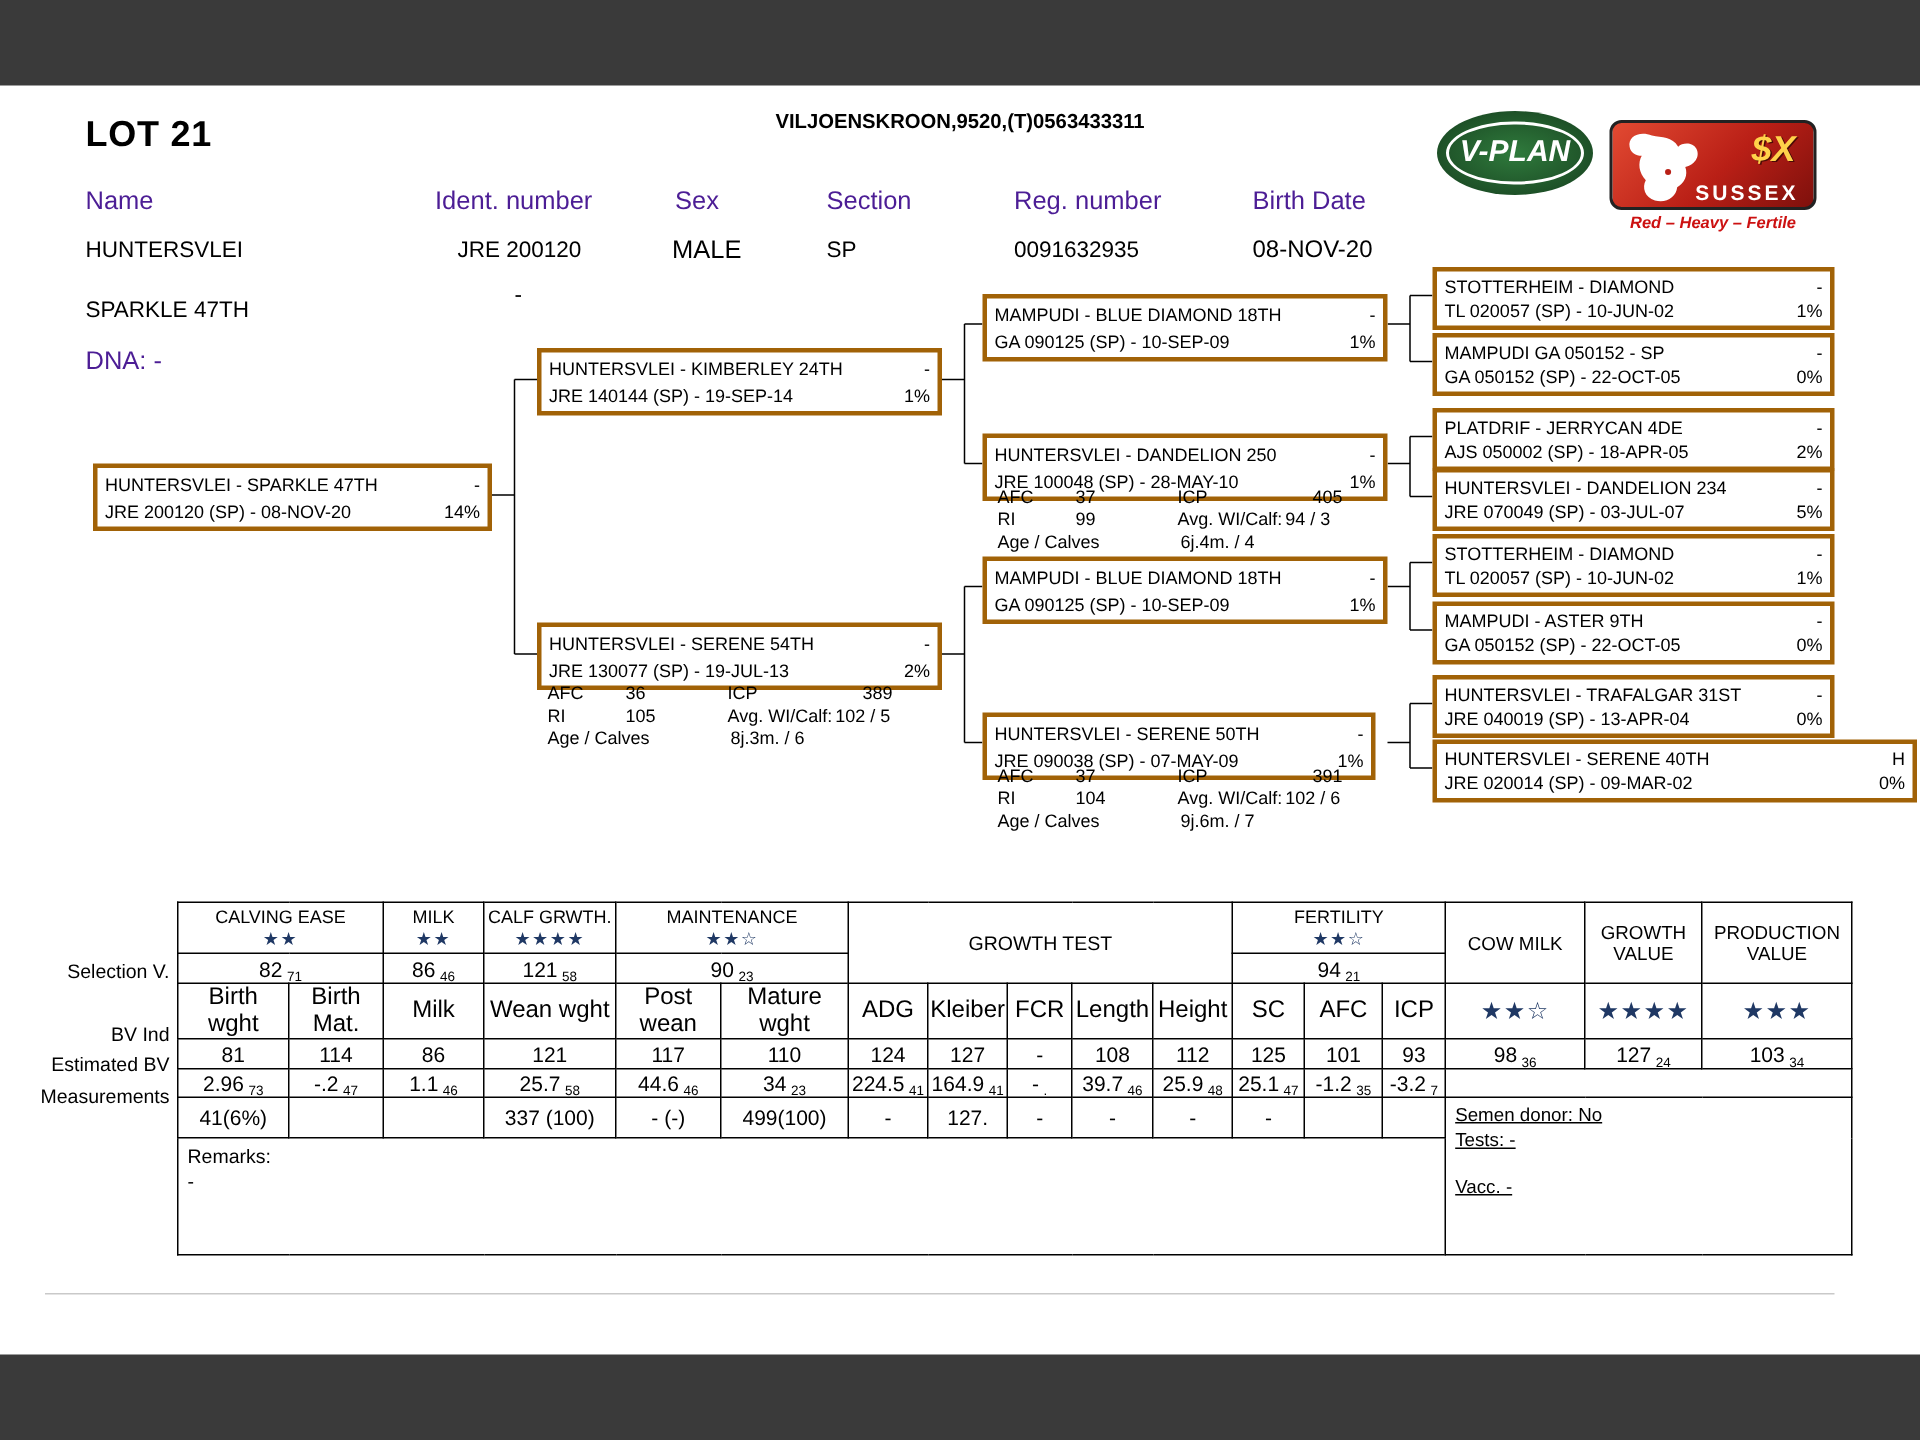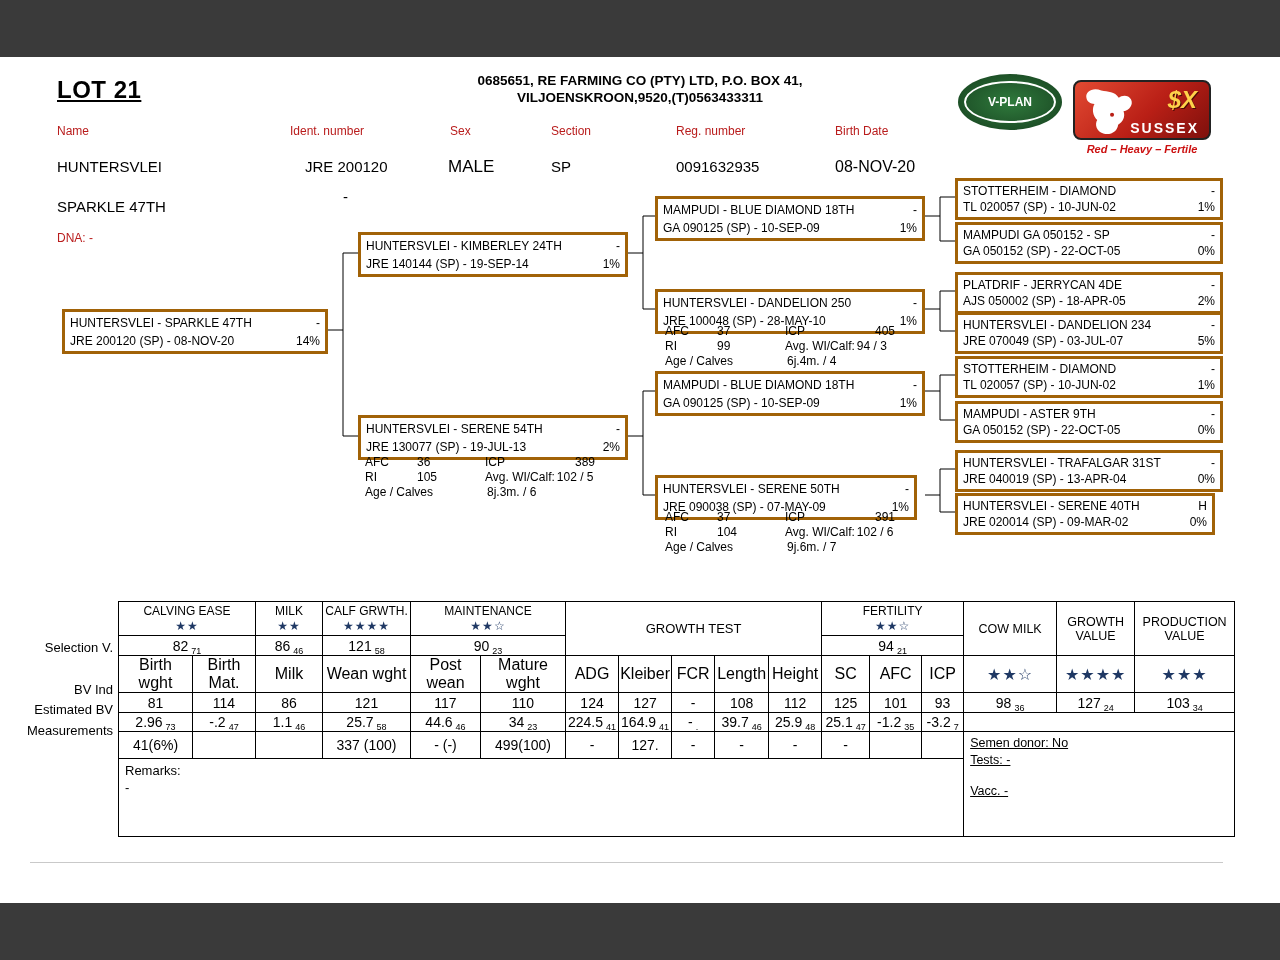--- a/index.html
+++ b/index.html
@@ -6,33 +6,33 @@
   html,body { width:1280px; height:960px; }
   body { font-family:"Liberation Sans", sans-serif; background:#ffffff; color:#000; }
   .page { position:relative; width:1280px; height:960px; background:#fff; overflow:hidden; }
 
   .bar { position:absolute; left:0; width:1280px; background:#3a3a3a; }
   .bar.top { top:0; height:57px; }
   .bar.bottom { top:903px; height:57px; }
 
   .abs { position:absolute; }
 
-  .lot { left:57px; top:76px; font-size:24px; font-weight:bold; letter-spacing:0.5px;text-decoration:underline; }
+  .lot { left:57px; top:76px; font-size:24px; font-weight:bold; letter-spacing:0.5px; }
   .owner { left:350px; top:72px; width:580px; text-align:center; font-size:13.5px; line-height:17px; font-weight:bold; }
 
-  .flabel { font-size:12px; color:#b91c1c; }
+  .flabel { font-size:17px; color:#4c1d95; }
   .fvalue { font-size:15px; }
 
   
   .vplan { left:958px; top:74px; width:104px; height:56px; border-radius:50%;
            background:radial-gradient(ellipse at center,#2f7a3c 0%,#1f5429 65%,#143a1c 100%);
            display:flex; align-items:center; justify-content:center; }
   .vplan-inner { width:88%; height:76%; border:2px solid #fff; border-radius:50%;
            display:flex; align-items:center; justify-content:center;
-           color:#fff; font-weight:bold; font-size:12px; }
+           color:#fff; font-weight:bold; font-style:italic; font-size:20px; }
 
   
   .sussex { left:1073px; top:80px; width:138px; }
   .sussex-box { position:relative; width:138px; height:60px; border:2px solid #222; border-radius:8px;
            background:linear-gradient(135deg,#e24a32 0%,#b91f16 55%,#7e100c 100%); }
   .sussex-bull { position:absolute; left:4px; top:3px; }
   .sussex-sx { position:absolute; right:12px; top:4px; color:#ffd24a; font-size:24px; font-weight:bold;
            font-style:italic; text-shadow:1px 1px 0 #4a0b06; }
   .sussex-name { position:absolute; right:10px; bottom:2px; color:#fff; font-weight:bold; font-size:14px; letter-spacing:2px; }
   .sussex-tag { margin-top:3px; text-align:center; color:#cc1111; font-size:11px; font-weight:bold; font-style:italic; }
@@ -78,21 +78,20 @@
 </head>
 <body>
 
 <div class="page">
 
   <div class="bar top"></div>
   <div class="bar bottom"></div>
 
   <div class="abs lot">LOT 21</div>
   <div class="abs owner">
-    <div>0685651,  RE FARMING CO (PTY) LTD, P.O. BOX 41,</div>
     <div>VILJOENSKROON,9520,(T)0563433311</div>
   </div>
 
   <div class="abs vplan">
     <div class="vplan-inner">V-PLAN</div>
   </div>
 
   <div class="abs sussex">
     <div class="sussex-box">
       <svg class="sussex-bull" width="58" height="54" viewBox="0 0 80 80">
@@ -330,21 +329,21 @@
   <div class="pbox small" style="left:955px;top:450px;width:268px">
     <div class="prow">
         <span>HUNTERSVLEI -  TRAFALGAR 31ST</span>
         <span>-</span>
       </div>
     <div class="prow">
         <span>JRE 040019 (SP) - 13-APR-04</span>
         <span>0%</span>
       </div>
   </div>
-  <div class="pbox small" style="left:955px;top:493px;width:260px">
+  <div class="pbox small" style="left:955px;top:493px;width:323px">
     <div class="prow">
         <span>HUNTERSVLEI -  SERENE 40TH</span>
         <span>H</span>
       </div>
     <div class="prow">
         <span>JRE 020014 (SP) - 09-MAR-02</span>
         <span>0%</span>
       </div>
   </div>
 

